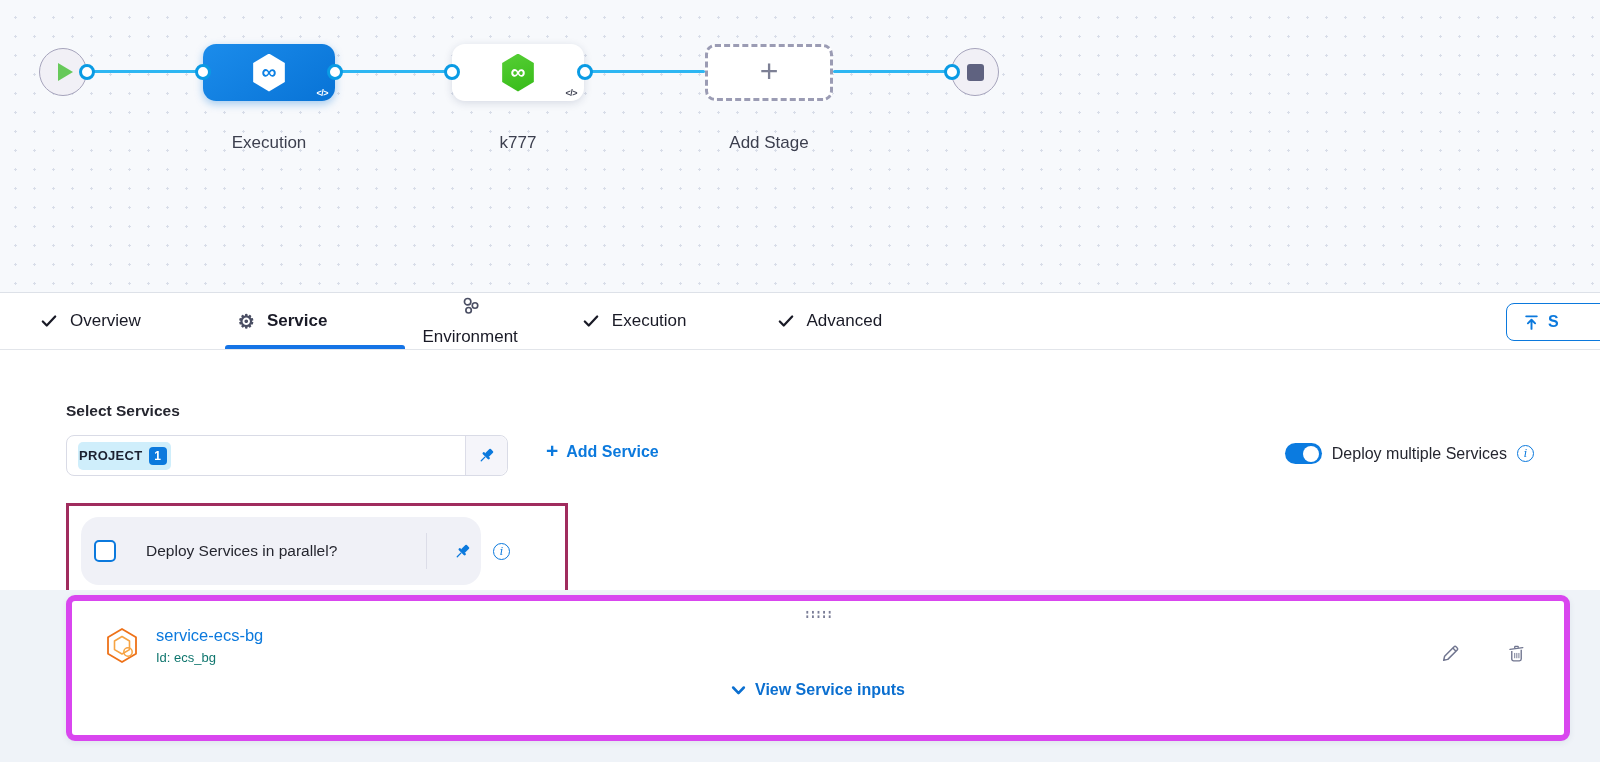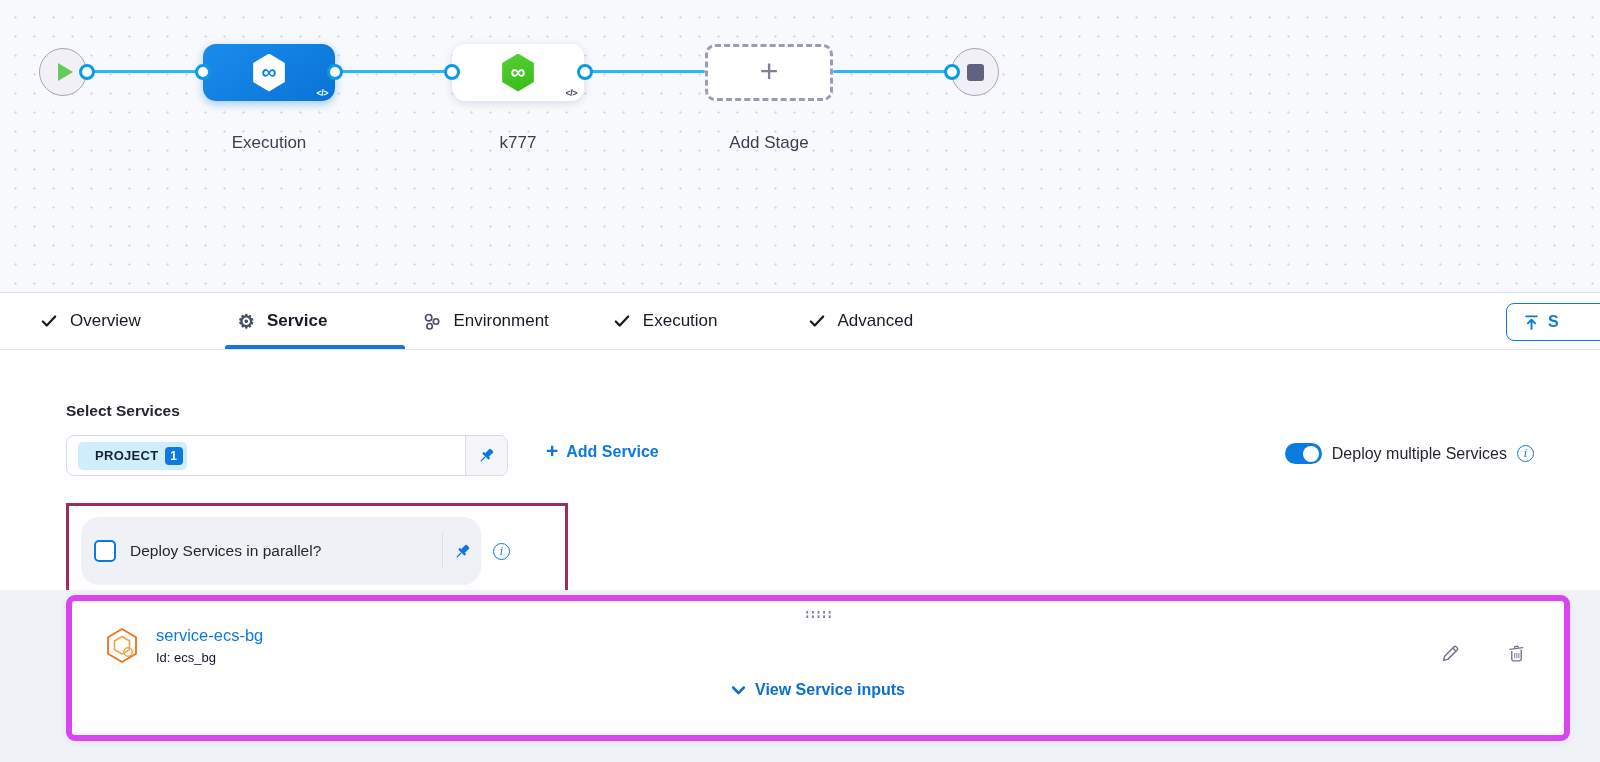--- a/index.html
+++ b/index.html
@@ -48,58 +48,58 @@
   .save-btn { position:absolute; right:-18px; top:10px; width:112px; height:38px; background:#fff;
     border:1.5px solid #0b79dd; border-radius:8px; display:flex; align-items:center; gap:8px;
     padding-left:16px; color:#0b79dd; font-size:16px; font-weight:bold; }
 
   
   .content { position:absolute; left:0; top:350px; width:1600px; height:412px; background:#fff; }
   .section-label { position:absolute; left:66px; top:52px; font-size:15.5px; font-weight:bold; color:#25262f; }
   .svc-field { position:absolute; left:66px; top:85px; width:442px; height:41px; background:#fff;
     border:1px solid #d9dbe6; border-radius:8px; display:flex; align-items:center; }
   .chip { margin-left:11px; background:#cfeefb; border-radius:5px; height:28px; display:flex;
-    align-items:center; padding:0 4px 0 17px; gap:6px; }
+    align-items:center; padding:0 4px 0 1px; gap:6px; }
   .chip-text { font-size:13px; font-weight:bold; color:#1b2030; letter-spacing:.3px; }
   .chip-badge { background:#0b79dd; color:#fff; font-size:12px; font-weight:bold; width:18px; height:18px;
     border-radius:4px; display:flex; align-items:center; justify-content:center; }
   .field-pin { margin-left:auto; width:42px; height:100%; border-left:1px solid #dcdde8; background:#f5f5fa;
     border-radius:0 8px 8px 0; display:flex; align-items:center; justify-content:center; }
   .add-service { position:absolute; left:546px; top:92px; display:flex; align-items:center; gap:8px;
     color:#0b79dd; font-weight:bold; font-size:16px; cursor:pointer; }
   .add-service .plus { font-size:21px; font-weight:bold; line-height:1; margin-top:-2px; }
   .toggle-group { position:absolute; right:66px; top:93px; display:flex; align-items:center; gap:10px; }
   .toggle { width:37px; height:21px; background:#0b7be0; border-radius:11px; position:relative; cursor:pointer; }
   .toggle .knob { position:absolute; right:2.5px; top:2.5px; width:16px; height:16px; background:#fff; border-radius:50%; }
   .toggle-label { font-size:16px; color:#25262f; }
   .info-icon { width:17px; height:17px; border:1.5px solid #0b79dd; border-radius:50%; color:#0b79dd;
     font-size:11px; font-family:"DejaVu Serif", serif; font-style:italic; display:flex; align-items:center;
     justify-content:center; line-height:1; cursor:pointer; }
   .highlight-box { position:absolute; left:66px; top:153px; width:502px; height:96px;
     border:3px solid #a02c5e; background:#fff; display:flex; align-items:center; }
   .parallel-row { margin-left:12px; width:400px; height:68px; background:#f0f1f7; border-radius:18px;
-    display:flex; align-items:center; }
+    display:flex; align-items:center;gap:16px; }
   .checkbox { margin-left:13px; width:22px; height:22px; background:#fff; border:2px solid #0b79dd;
     border-radius:5px; cursor:pointer; }
   .parallel-label { margin-left:14px; font-size:15.5px; color:#25262f; }
   .row-divider { margin-left:auto; width:1px; height:36px; background:#dcdde8; }
   .row-pin { width:38px; display:flex; align-items:center; justify-content:center; }
   .highlight-box .info-icon { margin-left:12px; }
 
   
   .list-region { position:absolute; left:0; top:240px; width:1600px; height:172px; background:#eff3f8; }
   .service-card { position:absolute; left:66px; top:5px; width:1504px; height:146px; background:#fff;
     border:6px solid #d946ef; border-radius:9px; box-shadow:0 2px 6px rgba(40,60,100,.08); }
   .drag-dots { position:absolute; left:50%; top:9px; transform:translateX(-50%); width:27px; height:8px;
     background-image:radial-gradient(circle,#7a7d97 1.15px, transparent 1.35px);
     background-size:5.6px 4.5px; background-position:0 0; cursor:grab; }
   .svc-icon { position:absolute; left:32px; top:26px; }
   .svc-meta { position:absolute; left:84px; top:25px; }
   .svc-name { font-size:16.5px; color:#0b79dd; cursor:pointer; }
-  .svc-id { font-size:13px; color:#0f172a; margin-top:5px; }
+  .svc-id { font-size:13px; color:#0f766e; margin-top:5px; }
   .card-action { position:absolute; top:42px; width:22px; height:22px; cursor:pointer; }
   .edit-action { left:1368px; }
   .delete-action { left:1434px; }
   .view-inputs { position:absolute; left:50%; top:80px; transform:translateX(-50%); display:flex;
     align-items:center; gap:9px; color:#0b6fd0; font-size:16px; font-weight:bold; cursor:pointer; }
 </style>
 </head>
 <body>
 
 <div class="screen">
@@ -151,21 +151,21 @@
     <div class="tab" style="margin-left:40px;">
       <svg width="18" height="18" viewBox="0 0 16 16">
           <path d="M2.5 8.5 6 12 13.5 4" stroke="#191a26" stroke-width="2" fill="none" stroke-linecap="round" stroke-linejoin="round"></path>
         </svg>
       <span>Overview</span>
     </div>
     <div class="tab" style="margin-left:97px; font-weight:bold;">
       <span class="gear">⚙</span>
       <span>Service</span>
     </div>
-    <div class="tab" style="margin-left:95px;">
+    <div class="tab" style="margin-left:95px;flex-direction:column;">
       <svg width="19" height="19" viewBox="0 0 16 16" fill="none" stroke="#4a4e63" stroke-width="1.4">
         <circle cx="5.6" cy="4.8" r="2.7"></circle>
           <circle cx="11.8" cy="8" r="2.3"></circle>
           <circle cx="6.4" cy="12" r="2.3"></circle>
       </svg>
       <span>Environment</span>
     </div>
     <div class="tab" style="margin-left:64px;text-align:right;">
       <svg width="18" height="18" viewBox="0 0 16 16">
           <path d="M2.5 8.5 6 12 13.5 4" stroke="#191a26" stroke-width="2" fill="none" stroke-linecap="round" stroke-linejoin="round"></path>

